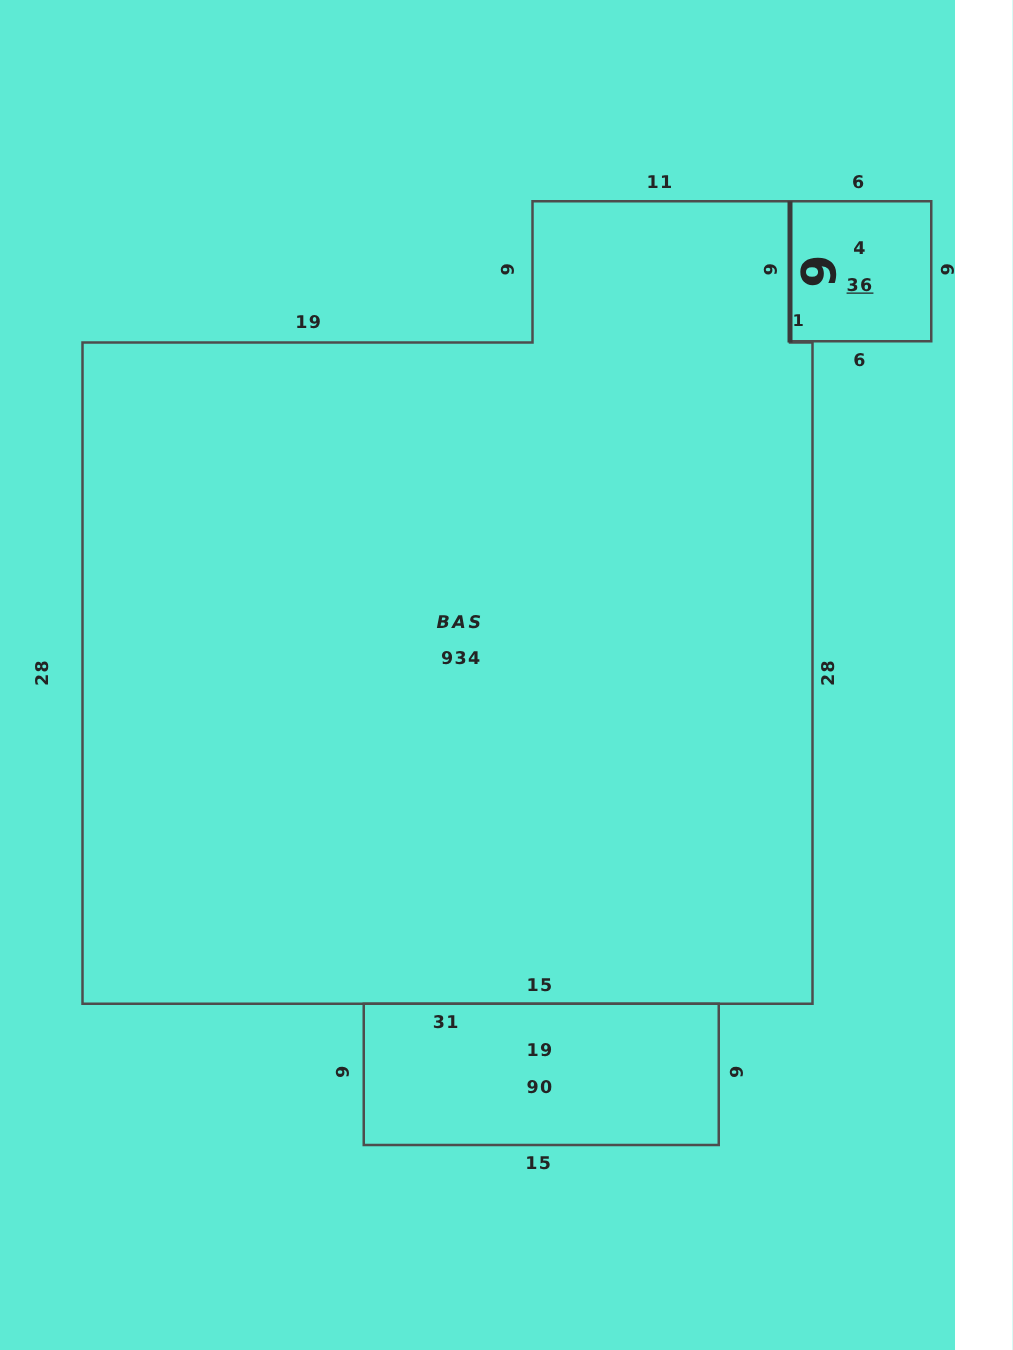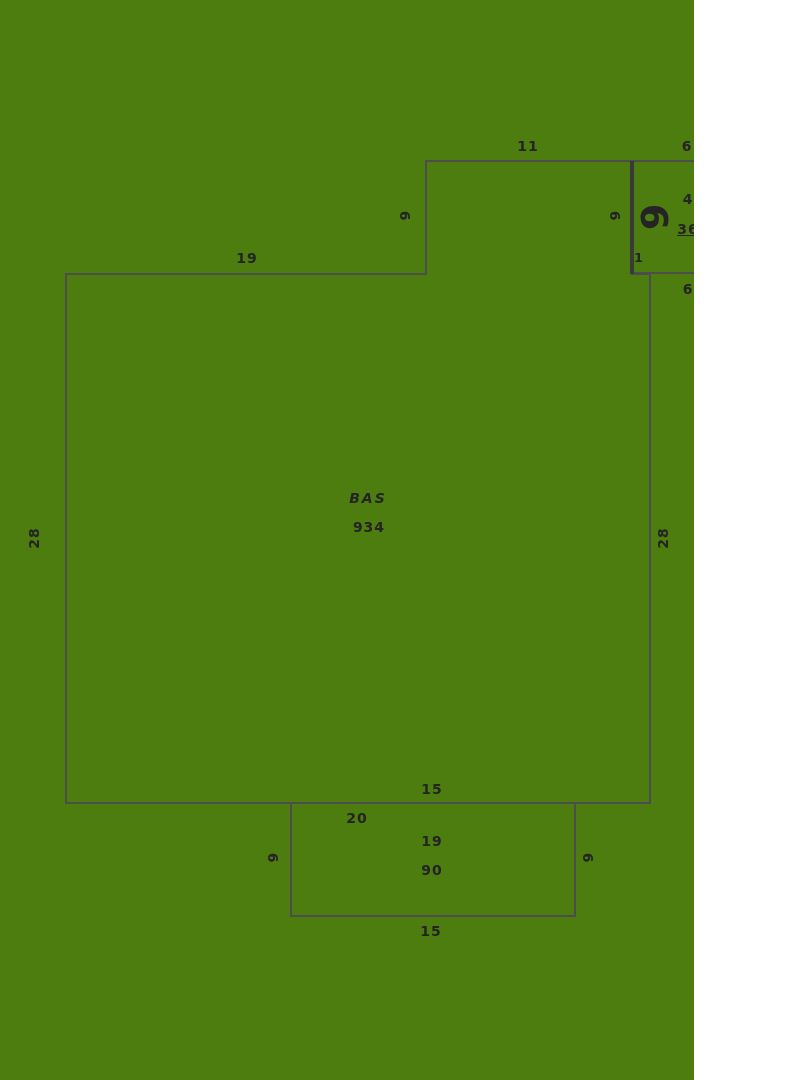--- a/index.html
+++ b/index.html
@@ -2,23 +2,23 @@
 <html><head>
 <meta charset="utf-8">
 <style>
   html, body {
     margin: 0;
     padding: 0;
     background: #ffffff;
   }
   .canvas {
     position: relative;
-    width: 694px;
+    width: 764px;
     height: 1080px;
-    background: #4d7c0f;
+    background: #5eead4;
     overflow: hidden;
     font-family: "DejaVu Sans", "Liberation Sans", sans-serif;
   }
   svg.sketch-lines {
     position: absolute;
     left: 0;
     top: 0;
   }
   .lbl {
     position: absolute;
@@ -74,20 +74,20 @@
   <div class="lbl" style="left:639px; top:257px; font-size:13px;">1</div>
   <div class="lbl" style="left:688px; top:289px;">6</div>
 
   <div class="lbl rot-ccw" style="left:34px; top:538px;">28</div>
   <div class="lbl rot-ccw" style="left:663px; top:538px;">28</div>
 
   <div class="lbl area-name" style="left:368px; top:498px;font-style:italic;">BAS</div>
   <div class="lbl" style="left:369px; top:527px;text-align:right;">934</div>
 
   <div class="lbl" style="left:432px; top:789px;">15</div>
-  <div class="lbl" style="left:357px; top:818px;">20</div>
+  <div class="lbl" style="left:357px; top:818px;">31</div>
   <div class="lbl" style="left:432px; top:841px;">19</div>
   <div class="lbl" style="left:432px; top:870px;text-align:right;">90</div>
   <div class="lbl rot-cw" style="left:273px; top:858px;">6</div>
   <div class="lbl rot-cw" style="left:588px; top:858px;">6</div>
   <div class="lbl" style="left:431px; top:931px;">15</div>
 
 </div>
 
 </body></html>

